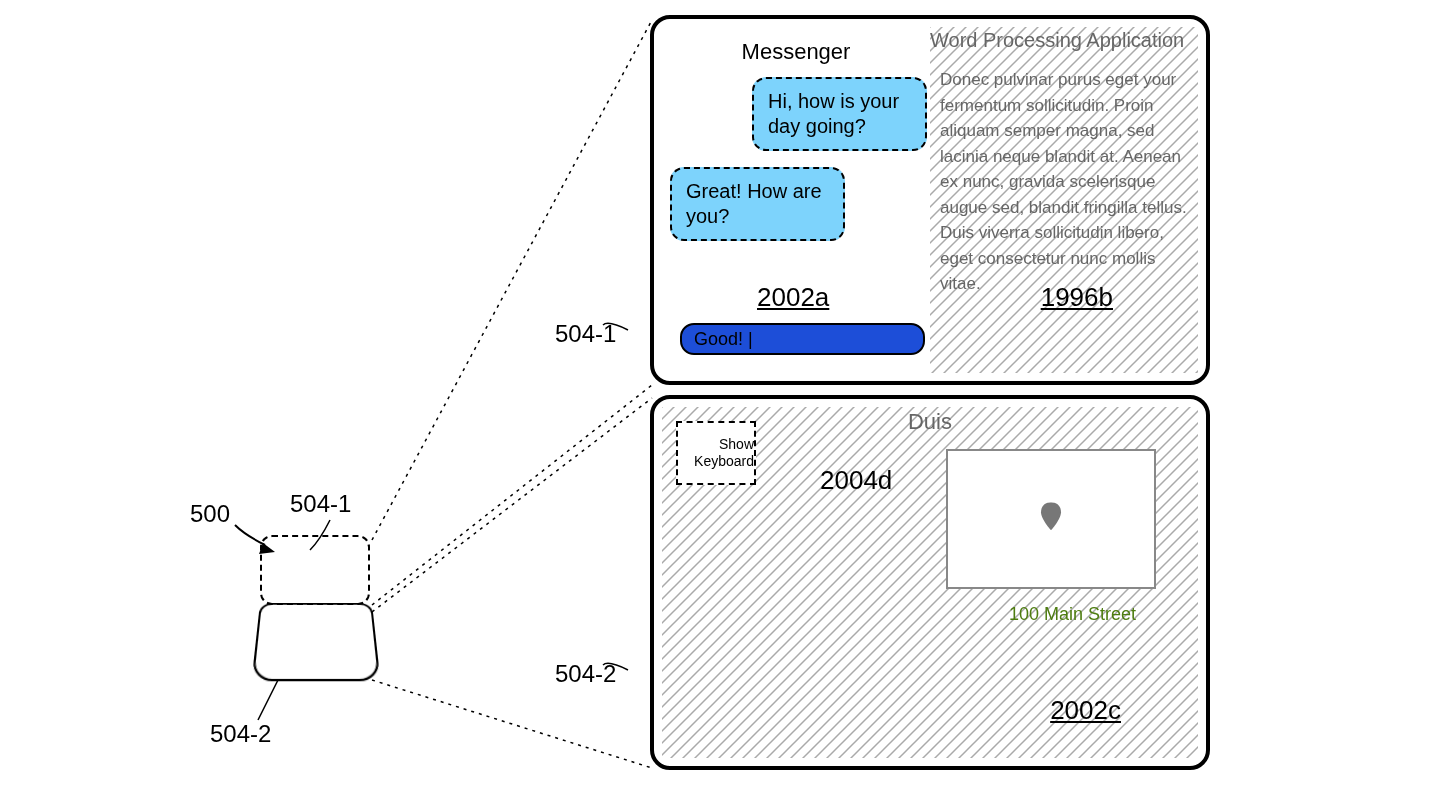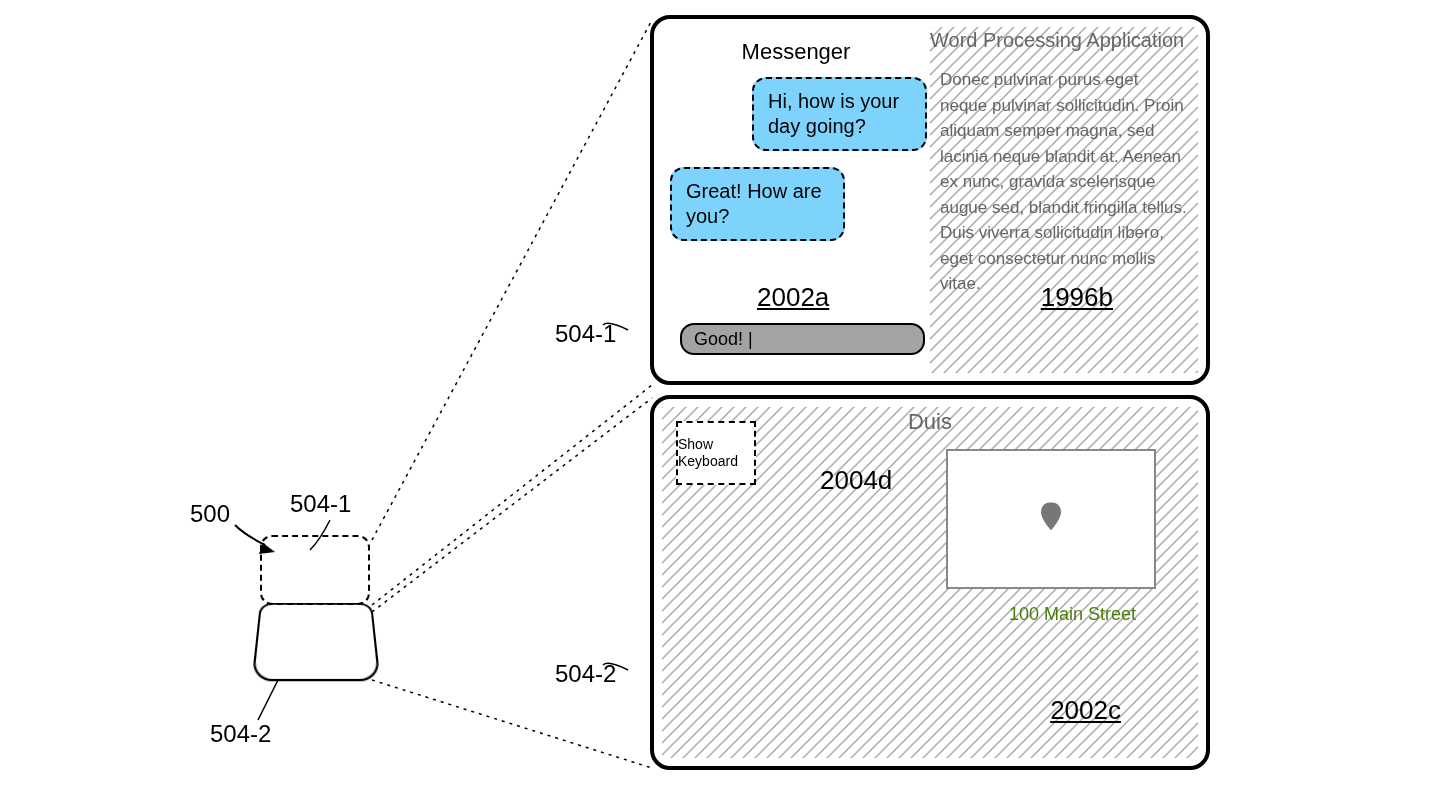--- a/index.html
+++ b/index.html
@@ -10,29 +10,29 @@
   
   .screen{position:absolute;border:4px solid #000;border-radius:20px;background:#fff}
   #screen-top{left:650px;top:15px;width:560px;height:370px}
   .half{position:absolute;top:8px;bottom:8px;width:268px}
   #s1-left{left:8px}
   #s1-right{right:8px}
   .app-title{text-align:center;font-size:22px;margin-top:12px;position:relative;z-index:2}
   .bubble{position:absolute;border:2px dashed #000;border-radius:14px;background:#7dd3fc;padding:10px 14px;font-size:20px;line-height:1.25;z-index:2}
   #bub1{left:90px;top:50px;width:175px}
   #bub2{left:8px;top:140px;width:175px}
-  #inputbox{position:absolute;left:18px;bottom:18px;width:245px;height:32px;border:2px solid #000;border-radius:14px;background:#a3a3a3;padding:4px 12px;font-size:18px;z-index:2}
+  #inputbox{position:absolute;left:18px;bottom:18px;width:245px;height:32px;border:2px solid #000;border-radius:14px;background:#1d4ed8;padding:4px 12px;font-size:18px;z-index:2}
   .hatch-bg{position:absolute;inset:0}
   .doc-title{text-align:left;font-size:20px;margin-top:2px;position:relative;z-index:2;color:#666}
   .doc-body{position:absolute;left:10px;right:10px;top:40px;font-size:17px;line-height:1.5;color:#666;z-index:2}
   .figlabel-a{position:absolute;left:95px;bottom:60px;z-index:3}
   .figlabel-b{position:absolute;right:85px;bottom:60px;z-index:3}
   
   #screen-bot{left:650px;top:395px;width:560px;height:375px}
-  #show-kb{position:absolute;left:22px;top:22px;width:80px;height:64px;border:2px dashed #000;background:#fff;font-size:14px;display:flex;align-items:center;justify-content:center;text-align:left;z-index:2;line-height:1.2}
+  #show-kb{position:absolute;left:22px;top:22px;width:80px;height:64px;border:2px dashed #000;background:#fff;font-size:14px;display:flex;align-items:center;justify-content:center;text-align:right;z-index:2;line-height:1.2}
   #maps-title{position:absolute;left:0;right:0;top:10px;text-align:center;font-size:22px;color:#666;z-index:2}
   #map-box{position:absolute;right:50px;top:50px;width:210px;height:140px;border:2px solid #888;background:#fff;z-index:2}
   #pin{position:absolute;left:50%;top:50%;transform:translate(-50%,-60%);z-index:3}
   #addr{position:absolute;right:70px;top:205px;font-size:18px;color:#4d7c0f;z-index:2}
   .figlabel-c{position:absolute;right:85px;bottom:40px;z-index:3}
   
   #mini{position:absolute;left:260px;top:535px;width:110px}
   #mini-top{width:110px;height:70px;border:2px dashed #000;border-radius:12px}
   #mini-bot{width:112px;height:80px;border:2px solid #000;border-radius:12px 12px 18px 18px;margin-top:-2px;transform:perspective(320px) rotateX(32deg);transform-origin:top center}
 </style>
@@ -91,21 +91,21 @@
     <div class="bubble" id="bub2">Great! How are you?</div>
     <div class="ref-ul figlabel-a">2002a</div>
     <div id="inputbox">Good! |</div>
   </div>
 
   <div class="half" id="s1-right">
     <svg class="hatch-bg" width="100%" height="100%">
         <rect width="100%" height="100%" fill="url(#hatch)"></rect>
       </svg>
     <div class="doc-title">Word Processing Application</div>
-    <div class="doc-body">Donec pulvinar purus eget neque pulvinar sollicitudin. Proin aliquam semper magna, sed lacinia neque blandit at. Aenean ex nunc, gravida scelerisque augue sed, blandit fringilla tellus. Duis viverra sollicitudin libero, eget consectetur nunc mollis vitae.</div>
+    <div class="doc-body">Donec pulvinar purus eget your fermentum sollicitudin. Proin aliquam semper magna, sed lacinia neque blandit at. Aenean ex nunc, gravida scelerisque augue sed, blandit fringilla tellus. Duis viverra sollicitudin libero, eget consectetur nunc mollis vitae.</div>
     <div class="ref-ul figlabel-b">1996b</div>
   </div>
 </div>
 
 <div class="screen" id="screen-bot">
   <svg class="hatch-bg" width="100%" height="100%" style="position:absolute;inset:8px;width:calc(100% - 16px);height:calc(100% - 16px)">
       <rect width="100%" height="100%" fill="url(#hatch)"></rect>
     </svg>
   <div id="show-kb">Show Keyboard</div>
   <div id="maps-title">Duis</div>

